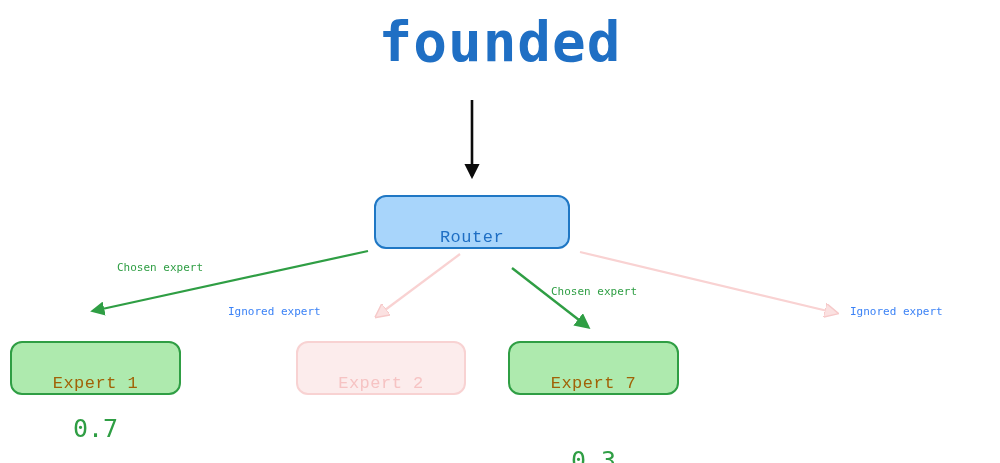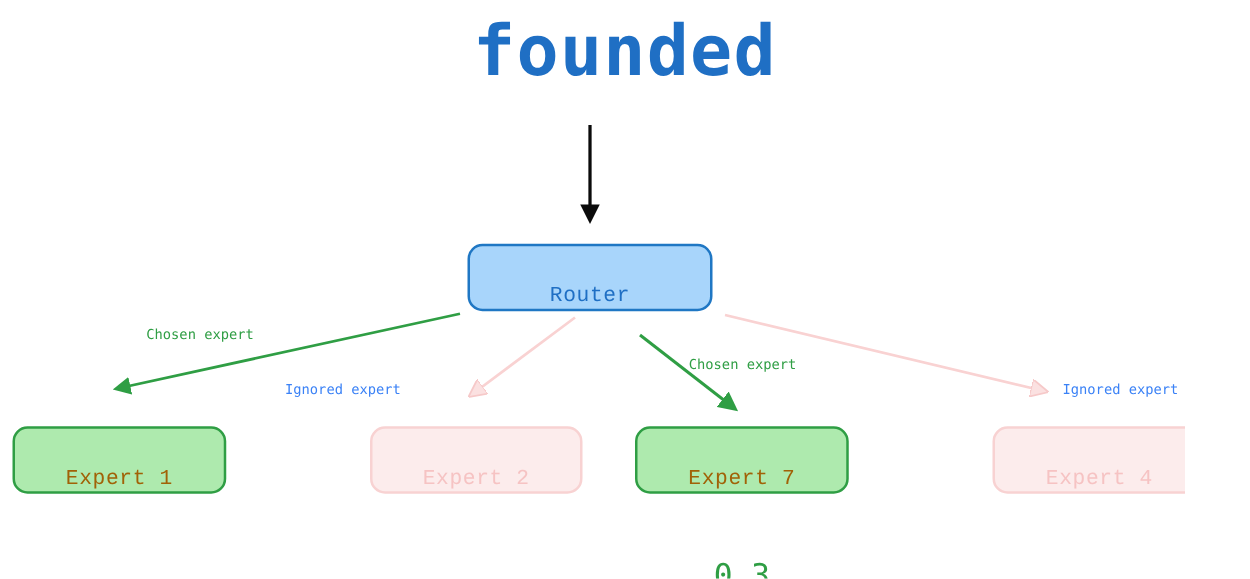--- a/index.html
+++ b/index.html
@@ -151,24 +151,22 @@
   </div>
 
   <div class="node node-expert-ignored node-e2">
     <span>Expert 2</span>
   </div>
 
   <div class="node node-expert-chosen node-e3">
     <span>Expert 7</span>
   </div>
 
-  <div class="node node-expert-ignored node-e4">
-    <span>Expert 4</span>
-  </div>
 
+  <div class="weight-label weight-e1">0.7</div>
 
   <div class="weight-label weight-e3">0.3</div>
 
   <div class="edge-label edge-label-chosen lbl-chosen-1">Chosen expert</div>
 
   <div class="edge-label edge-label-ignored lbl-ignored-2">Ignored expert</div>
 
   <div class="edge-label edge-label-chosen lbl-chosen-3">Chosen expert</div>
 
   <div class="edge-label edge-label-ignored lbl-ignored-4">Ignored expert</div>

